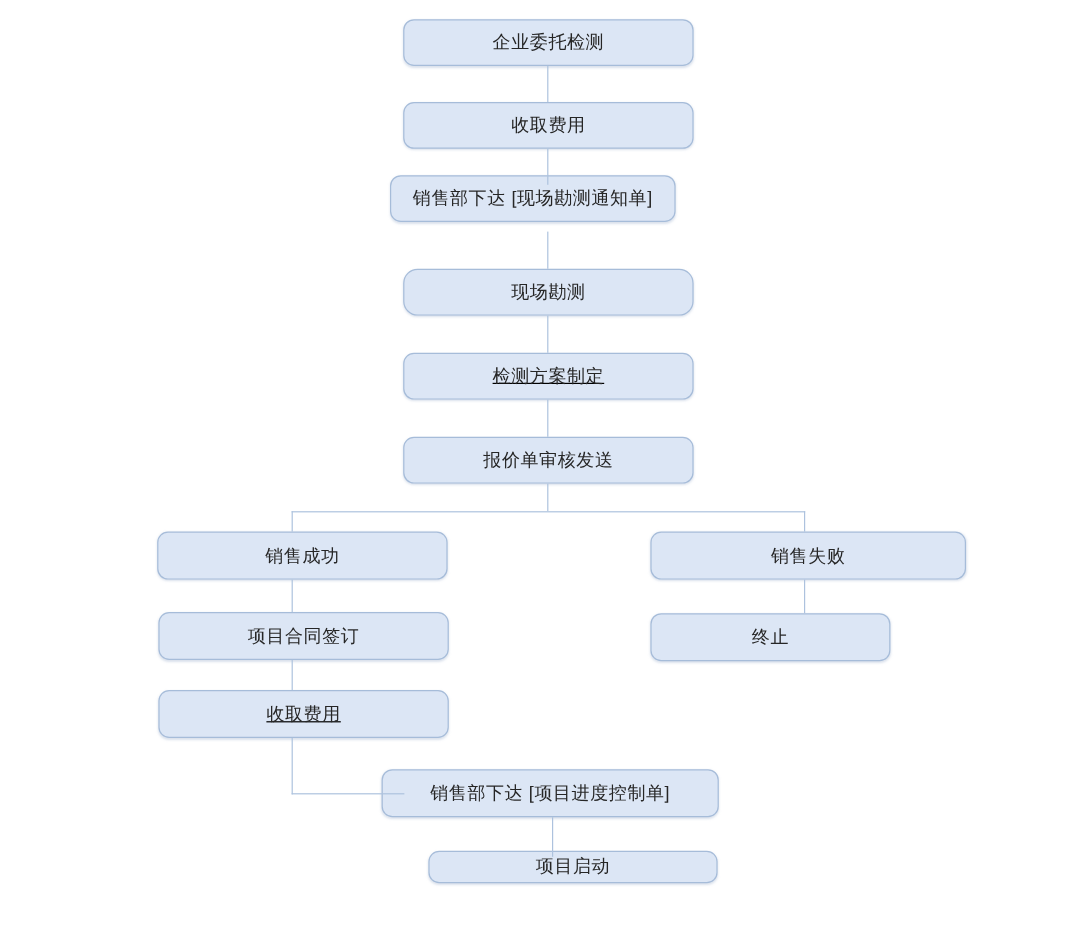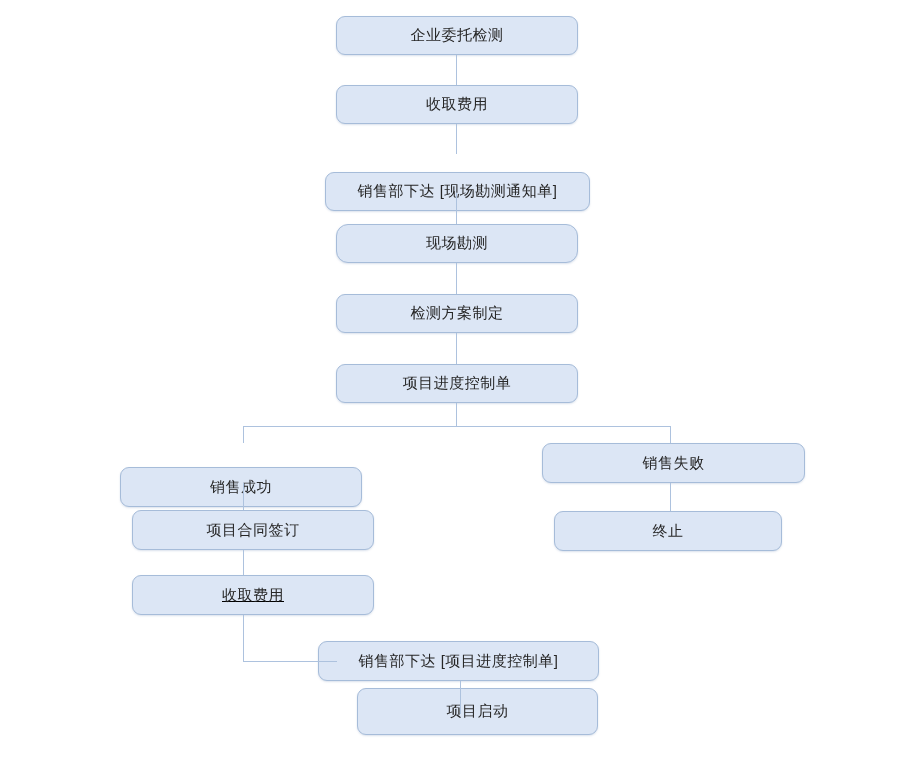--- a/index.html
+++ b/index.html
@@ -43,55 +43,55 @@
 <body>
 
 <div class="canvas">
 
   <div class="node" style="left:336px; top:16px;  width:242px; height:39px;">
     <span>企业委托检测</span>
   </div>
   <div class="node" style="left:336px; top:85px;  width:242px; height:39px;">
     <span>收取费用</span>
   </div>
-  <div class="node" style="left:325px; top:172px; width:265px; height:39px;">
+  <div class="node" style="left:325px; top:146px; width:238px; height:39px;">
     <span>销售部下达 [现场勘测通知单]</span>
   </div>
   <div class="node" style="left:336px; top:224px; width:242px; height:39px;border-radius:12px;">
     <span>现场勘测</span>
   </div>
-  <div class="node" style="left:336px; top:294px; width:242px; height:39px;">
+  <div class="node" style="left:336px; top:294px; width:242px; height:39px;text-decoration:underline;">
     <span>检测方案制定</span>
   </div>
   <div class="node" style="left:336px; top:364px; width:242px; height:39px;">
-    <span>项目进度控制单</span>
+    <span>报价单审核发送</span>
   </div>
 
-  <div class="node" style="left:120px; top:443px; width:242px; height:40px;margin-top:24px;">
+  <div class="node" style="left:131px; top:443px; width:242px; height:40px;">
     <span>销售成功</span>
   </div>
   <div class="node" style="left:542px; top:443px; width:263px; height:40px;">
     <span>销售失败</span>
   </div>
 
   <div class="node" style="left:132px; top:510px; width:242px; height:40px;">
     <span>项目合同签订</span>
   </div>
-  <div class="node" style="left:542px; top:511px; width:228px; height:40px;margin-left:12px;">
+  <div class="node" style="left:542px; top:511px; width:200px; height:40px;">
     <span>终止</span>
   </div>
 
   <div class="node" style="left:132px; top:575px; width:242px; height:40px;text-decoration:underline;">
     <span>收取费用</span>
   </div>
 
   <div class="node" style="left:318px; top:641px; width:281px; height:40px;">
     <span>销售部下达 [项目进度控制单]</span>
   </div>
-  <div class="node" style="left:357px; top:688px; width:241px; height:47px;">
+  <div class="node" style="left:357px; top:709px; width:241px; height:27px;">
     <span>项目启动</span>
   </div>
 
   <div class="line v" style="left:456px; top:55px;  height:30px;"></div>
   <div class="line v" style="left:456px; top:124px; height:30px;"></div>
   <div class="line v" style="left:456px; top:193px; height:31px;"></div>
   <div class="line v" style="left:456px; top:263px; height:31px;"></div>
   <div class="line v" style="left:456px; top:333px; height:31px;"></div>
 
   <div class="line v" style="left:456px; top:403px; height:23px;"></div>

